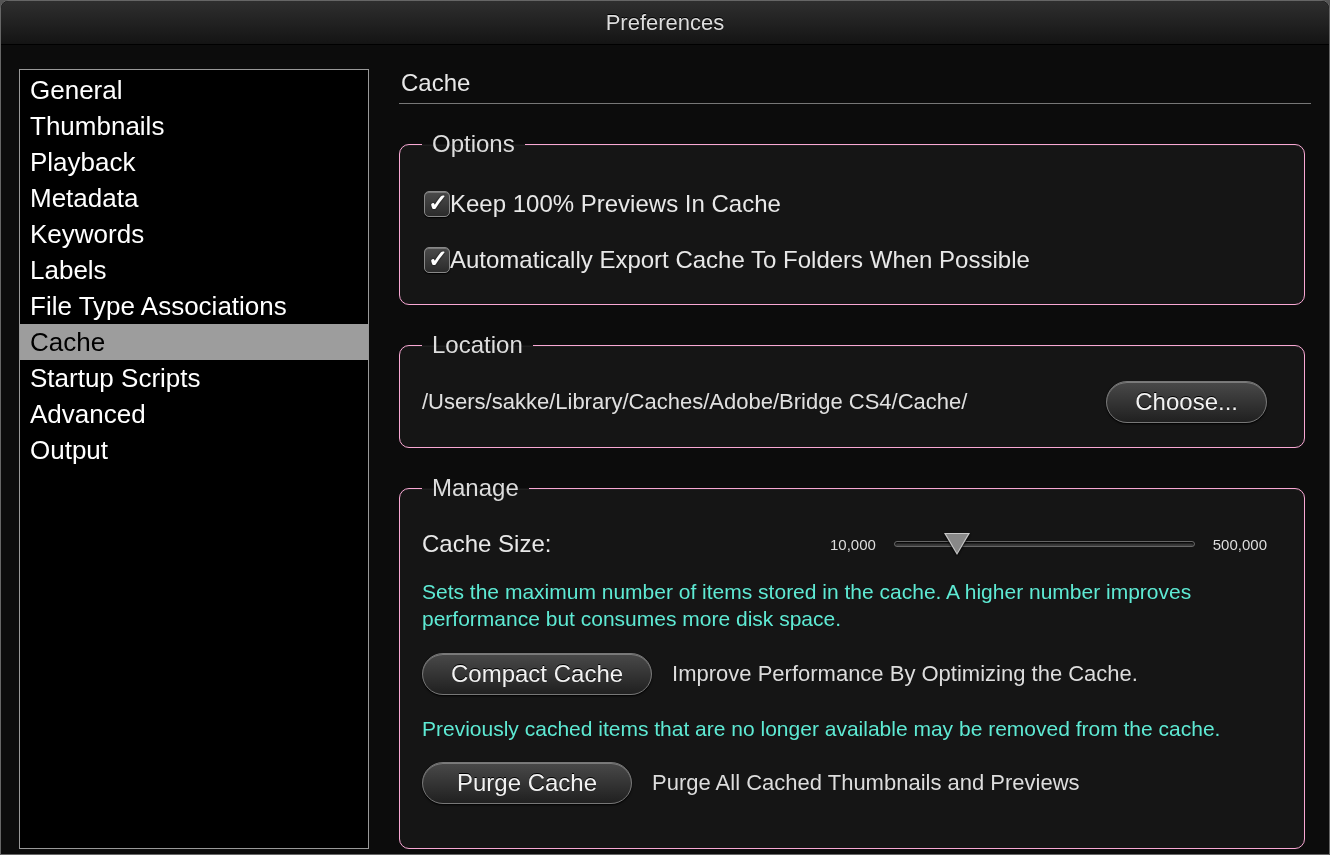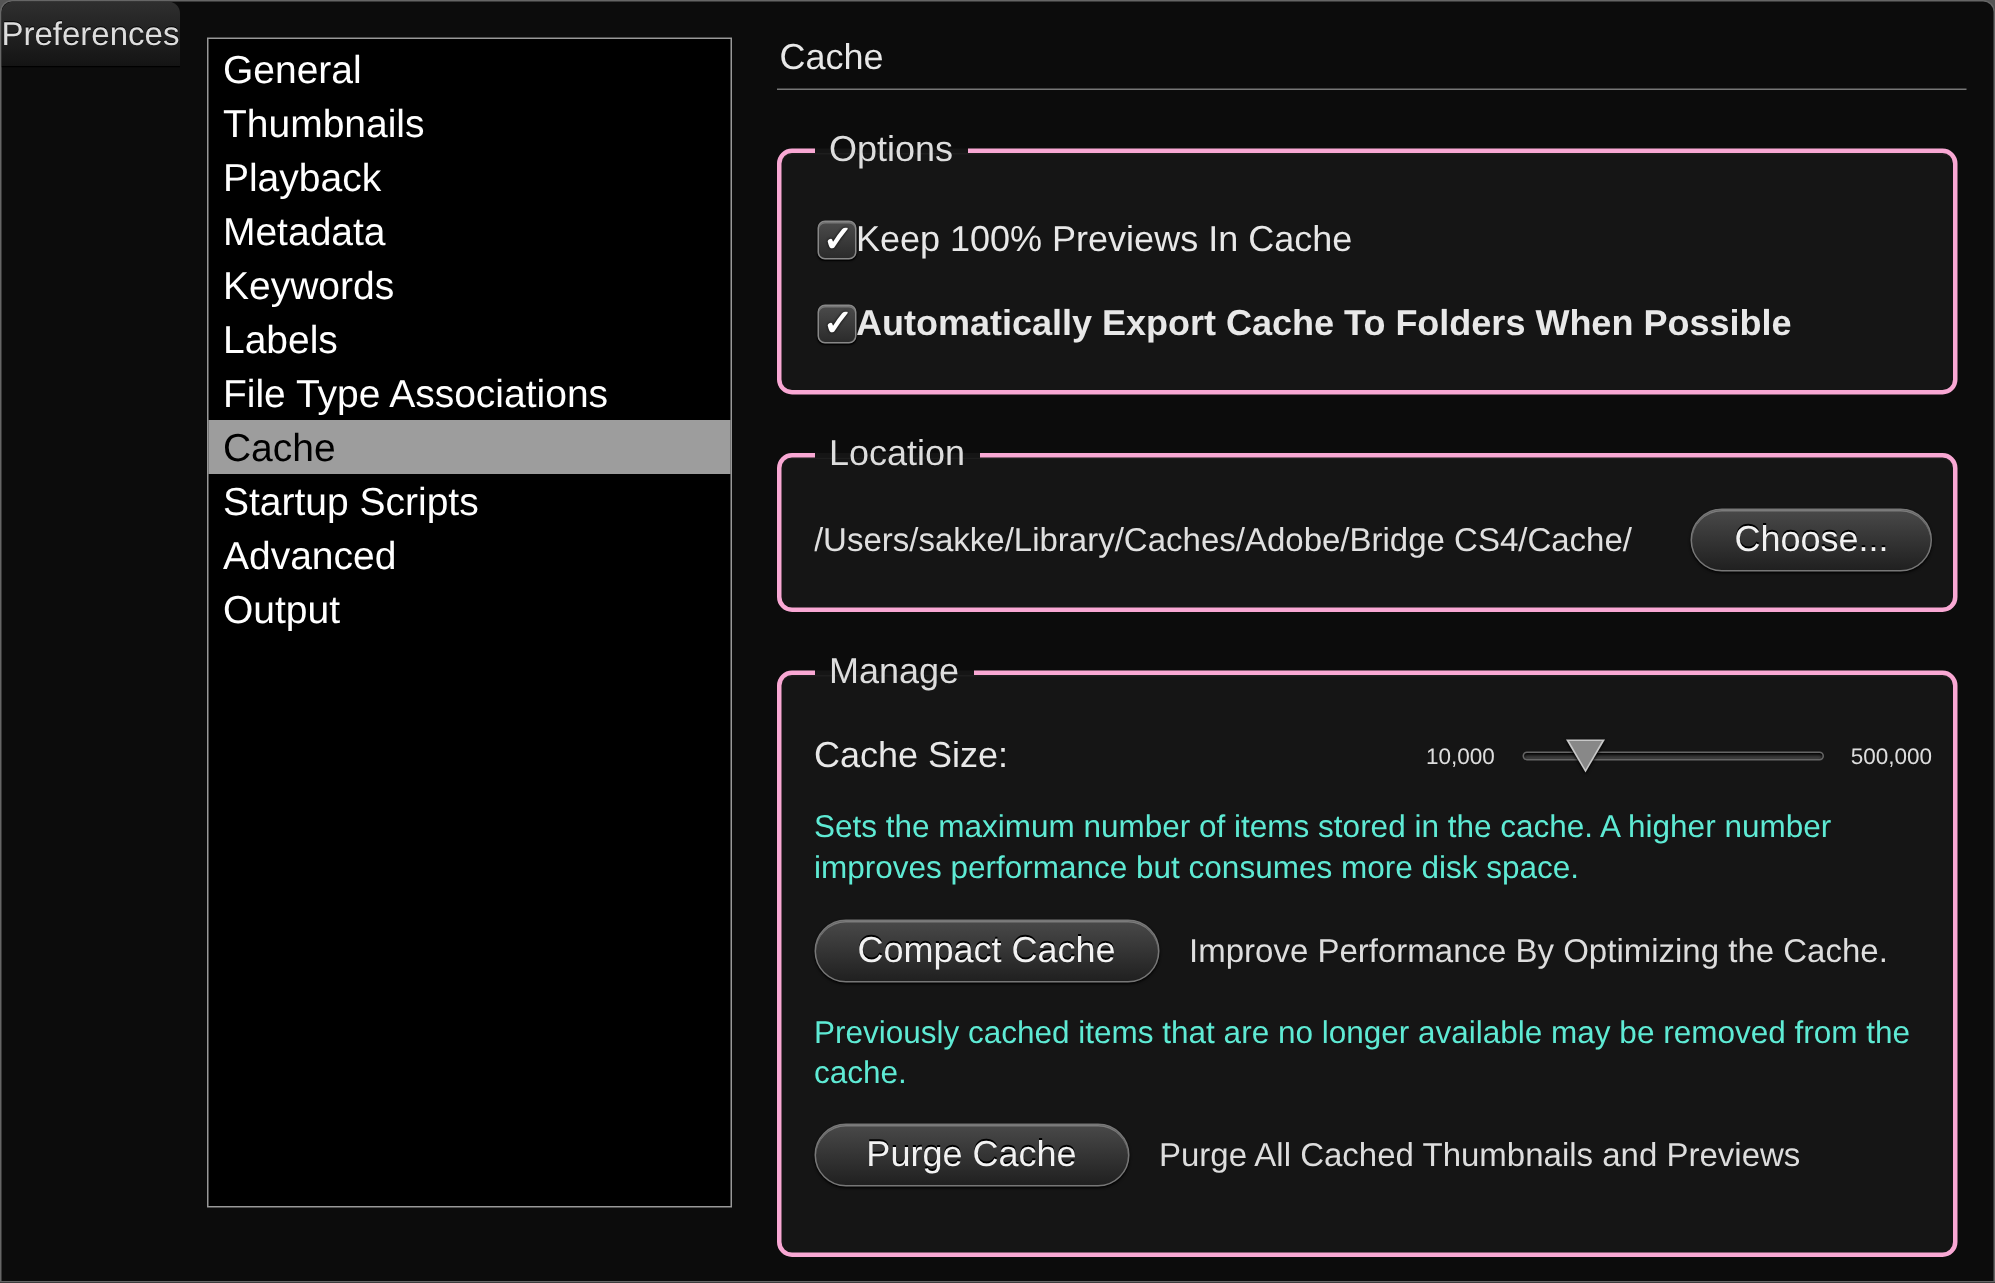--- a/index.html
+++ b/index.html
@@ -12,21 +12,21 @@
     height: 855px;
     overflow: hidden;
   }
   .window {
     width: 1330px;
     height: 855px;
     background: #0c0c0c;
     border: 1px solid #666;
     border-radius: 8px 8px 0 0;
     display: flex;
-    flex-direction: row;
+    flex-direction: column;
   }
   .titlebar {
     height: 44px;
     background: linear-gradient(#2f2f2f, #141414);
     border-bottom: 1px solid #000;
     border-radius: 8px 8px 0 0;
     display: flex;
     align-items: center;
     justify-content: center;
     font-size: 22px;
@@ -66,40 +66,40 @@
     min-width: 0;
   }
   .panel-title {
     font-size: 24px;
     color: #e8e8e8;
     border-bottom: 1px solid #777;
     padding: 0 0 6px 2px;
     margin-top: 0;
   }
   fieldset.group {
-    border: 3px solid #f9a8d4;
+    border: 1px solid #f9a8d4;
     border-radius: 10px;
     background: #151515;
     margin: 26px 6px 0 0;
-    padding: 22px 14px 24px 22px;
+    padding: 22px 37px 24px 22px;
     box-shadow: inset 0 1px 0 rgba(255,255,255,0.04);
   }
   fieldset.group legend {
     padding: 0 10px;
     font-size: 24px;
     color: #ddd;
   }
   .check-row {
     display: flex;
     align-items: center;
     font-size: 24px;
     color: #e8e8e8;
     margin: 10px 0 28px 2px;
   }
-  .check-row:last-child { margin-bottom: 6px; font-weight: bold; }
+  .check-row:last-child { margin-bottom: 6px; }
   .checkbox {
     position: relative;
     width: 26px;
     height: 26px;
     border: 1px solid #888;
     border-radius: 5px;
     background: linear-gradient(#4b4b4b, #2b2b2b);
     box-shadow: inset 0 1px 0 rgba(255,255,255,0.25), 0 1px 1px #000;
     flex-shrink: 0;
   }

